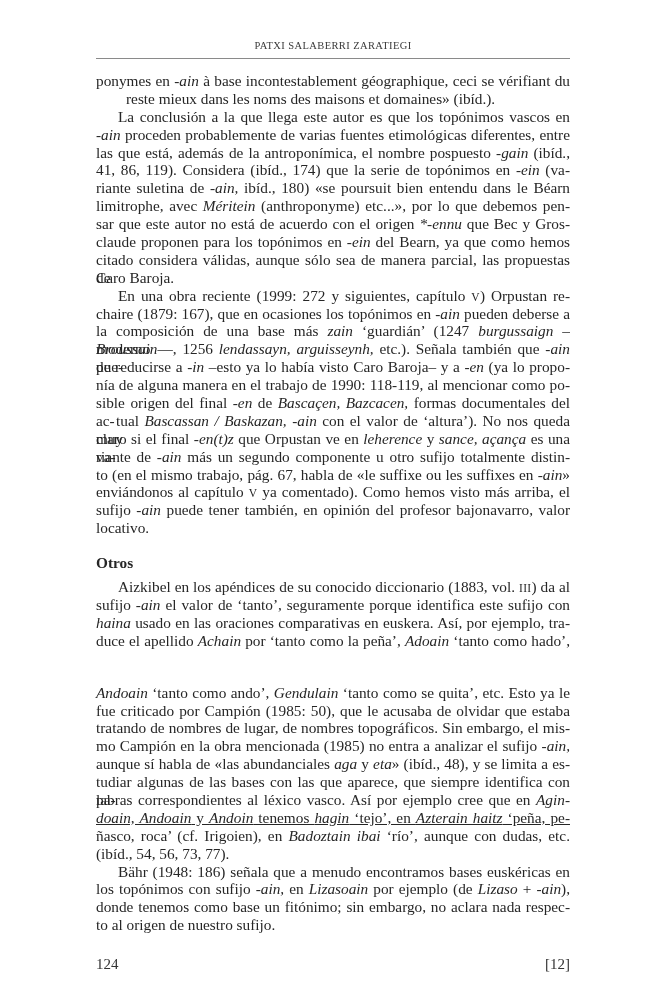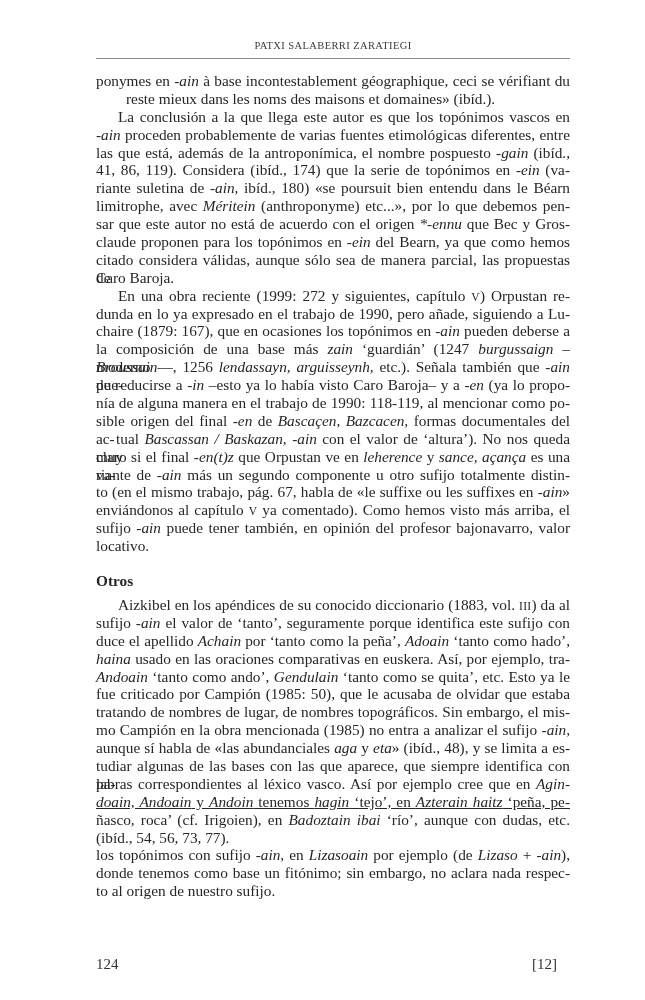--- a/index.html
+++ b/index.html
@@ -31,21 +31,21 @@
     font-weight: bold; margin-top: 17px; margin-bottom: 6px; height: 17.9px;
     font-size: 15.3px;
   }
   .sc { font-size: 11.5px; letter-spacing: 0.3px; }
   i { font-style: italic; }
   .footer {
     position: absolute; top: 956px; left: 96px; width: 474px;
     font-size: 15px; color: #333;
   }
   .footer .left { position: absolute; left: 0; }
-  .footer .right { position: absolute; right: 13px; }
+  .footer .right { position: absolute; right: 0; }
 </style>
 </head>
 <body>
 
 <div class="running-head">PATXI SALABERRI ZARATIEGI</div>
 <div class="head-rule"></div>
 
 <div class="body-text" id="body-text">
     <div class="paragraph">
       <span class="line" style="white-space: normal;"><span style="white-space: normal;"><span>ponymes en </span><i>-ain</i><span> à base incontestablement géographique, ceci se vérifiant du</span></span></span>
@@ -58,53 +58,53 @@
       <span class="line" style="white-space: normal;"><span style="white-space: normal;"><span>41, 86, 119). Considera (ibíd., 174) que la serie de topónimos en </span><i>-ein</i><span> (va-</span></span></span>
       <span class="line" style="white-space: normal;"><span style="white-space: normal;"><span>riante suletina de </span><i>-ain,</i><span> ibíd., 180) «se poursuit bien entendu dans le Béarn</span></span></span>
       <span class="line" style="white-space: normal;"><span style="white-space: normal;"><span>limitrophe, avec </span><i>Méritein</i><span> (anthroponyme) etc...», por lo que debemos pen-</span></span></span>
       <span class="line" style="white-space: normal;"><span style="white-space: normal;"><span>sar que este autor no está de acuerdo con el origen </span><i>*-ennu</i><span> que Bec y Gros-</span></span></span>
       <span class="line" style="white-space: normal;"><span style="white-space: normal;"><span>claude proponen para los topónimos en </span><i>-ein</i><span> del Bearn, ya que como hemos</span></span></span>
       <span class="line" style="white-space: normal;"><span style="white-space: normal;"><span>citado considera válidas, aunque sólo sea de manera parcial, las propuestas de</span></span></span>
       <span class="line last" style="white-space: normal;"><span style="white-space: normal;"><span>Caro Baroja.</span></span></span>
     </div>
     <div class="paragraph">
       <span class="line indent" style="white-space: normal;"><span style="white-space: normal;"><span>En una obra reciente (1999: 272 y siguientes, capítulo </span><span class="sc">V</span><span>) Orpustan re-</span></span></span>
-      <span class="line" style="white-space: normal;"><span style="white-space: normal;"><span>dunda en lo ya expresado en el trabajo de 1990, pero añade, siguiendo a Lu-</span></span></span>
       <span class="line" style="white-space: normal;"><span style="white-space: normal;"><span>chaire (1879: 167), que en ocasiones los topónimos en </span><i>-ain</i><span> pueden deberse a</span></span></span>
       <span class="line" style="white-space: normal;"><span style="white-space: normal;"><span>la composición de una base más </span><i>zain</i><span> ‘guardián’ (1247 </span><i>burgussaign</i><span> –moderno</span></span></span>
       <span class="line" style="white-space: normal;"><span style="white-space: normal;"><i>Broussain</i><span>—, 1256 </span><i>lendassayn, arguisseynh,</i><span> etc.). Señala también que </span><i>-ain</i><span> pue-</span></span></span>
       <span class="line" style="white-space: normal;"><span style="white-space: normal;"><span>de reducirse a </span><i>-in</i><span> –esto ya lo había visto Caro Baroja– y a </span><i>-en</i><span> (ya lo propo-</span></span></span>
       <span class="line" style="white-space: normal;"><span style="white-space: normal;"><span>nía de alguna manera en el trabajo de 1990: 118-119, al mencionar como po-</span></span></span>
       <span class="line" style="white-space: normal;"><span style="white-space: normal;"><span>sible origen del final </span><i>-en</i><span> de </span><i>Bascaçen, Bazcacen,</i><span> formas documentales del ac-</span></span></span>
       <span class="line" style="white-space: normal;"><span style="white-space: normal; margin-left: 20px;"><span>tual </span><i>Bascassan / Baskazan, -ain</i><span> con el valor de ‘altura’). No nos queda muy</span></span></span>
       <span class="line" style="white-space: normal;"><span style="white-space: normal;"><span>claro si el final </span><i>-en(t)z</i><span> que Orpustan ve en </span><i>leherence</i><span> y </span><i>sance, açança</i><span> es una va-</span></span></span>
       <span class="line" style="white-space: normal;"><span style="white-space: normal;"><span>riante de </span><i>-ain</i><span> más un segundo componente u otro sufijo totalmente distin-</span></span></span>
       <span class="line" style="white-space: normal;"><span style="white-space: normal;"><span>to (en el mismo trabajo, pág. 67, habla de «le suffixe ou les suffixes en </span><i>-ain</i><span>»</span></span></span>
       <span class="line" style="white-space: normal;"><span style="white-space: normal;"><span>enviándonos al capítulo </span><span class="sc">V</span><span> ya comentado). Como hemos visto más arriba, el</span></span></span>
       <span class="line" style="white-space: normal;"><span style="white-space: normal;"><span>sufijo </span><i>-ain</i><span> puede tener también, en opinión del profesor bajonavarro, valor</span></span></span>
       <span class="line last" style="white-space: normal;"><span style="white-space: normal;"><span>locativo.</span></span></span>
     </div>
     <div class="heading">Otros</div>
     <div class="paragraph">
       <span class="line indent" style="white-space: normal;"><span style="white-space: normal;"><span>Aizkibel en los apéndices de su conocido diccionario (1883, vol. </span><span class="sc">III</span><span>) da al</span></span></span>
       <span class="line" style="white-space: normal;"><span style="white-space: normal;"><span>sufijo </span><i>-ain</i><span> el valor de ‘tanto’, seguramente porque identifica este sufijo con</span></span></span>
+      <span class="line" style="white-space: normal;"><span style="white-space: normal;"><i>haina</i><span> usado en las oraciones comparativas en euskera. Así, por ejemplo, tra-</span></span></span>
       <span class="line" style="white-space: normal;"><span style="white-space: normal;"><span>duce el apellido </span><i>Achain</i><span> por ‘tanto como la peña’, </span><i>Adoain</i><span> ‘tanto como hado’,</span></span></span>
-      <span class="line" style="white-space: normal;"><span style="white-space: normal;"><i>haina</i><span> usado en las oraciones comparativas en euskera. Así, por ejemplo, tra-</span></span></span>
-      <span class="line" style="white-space: normal;"><span style="white-space: normal;"><i>Andoain</i><span> ‘tanto como ando’, </span><i>Gendulain</i><span> ‘tanto como se quita’, etc. Esto ya le</span></span></span>
+      <span class="line" style="white-space: normal; margin-top: 34px;"><span style="white-space: normal;"><i>Andoain</i><span> ‘tanto como ando’, </span><i>Gendulain</i><span> ‘tanto como se quita’, etc. Esto ya le</span></span></span>
       <span class="line" style="white-space: normal;"><span style="white-space: normal;"><span>fue criticado por Campión (1985: 50), que le acusaba de olvidar que estaba</span></span></span>
       <span class="line" style="white-space: normal;"><span style="white-space: normal;"><span>tratando de nombres de lugar, de nombres topográficos. Sin embargo, el mis-</span></span></span>
       <span class="line" style="white-space: normal;"><span style="white-space: normal;"><span>mo Campión en la obra mencionada (1985) no entra a analizar el sufijo </span><i>-ain,</i></span></span>
       <span class="line" style="white-space: normal;"><span style="white-space: normal;"><span>aunque sí habla de «las abundanciales </span><i>aga</i><span> y </span><i>eta</i><span>» (ibíd., 48), y se limita a es-</span></span></span>
       <span class="line" style="white-space: normal;"><span style="white-space: normal;"><span>tudiar algunas de las bases con las que aparece, que siempre identifica con pa-</span></span></span>
       <span class="line" style="white-space: normal;"><span style="white-space: normal;"><span>labras correspondientes al léxico vasco. Así por ejemplo cree que en </span><i>Agin-</i></span></span>
       <span class="line" style="white-space: normal; text-decoration: underline;"><span style="white-space: normal;"><i>doain, Andoain</i><span> y </span><i>Andoin</i><span> tenemos </span><i>hagin</i><span> ‘tejo’, en </span><i>Azterain haitz</i><span> ‘peña, pe-</span></span></span>
       <span class="line" style="white-space: normal;"><span style="white-space: normal;"><span>ñasco, roca’ (cf. Irigoien), en </span><i>Badoztain ibai</i><span> ‘río’, aunque con dudas, etc.</span></span></span>
       <span class="line last" style="white-space: normal;"><span style="white-space: normal;"><span>(ibíd., 54, 56, 73, 77).</span></span></span>
     </div>
     <div class="paragraph">
+      <span class="line indent" style="white-space: normal;"><span style="white-space: normal;"><span>Bähr (1948: 186) señala que a menudo encontramos bases euskéricas en</span></span></span>
       <span class="line" style="white-space: normal;"><span style="white-space: normal;"><span>los topónimos con sufijo </span><i>-ain,</i><span> en </span><i>Lizasoain</i><span> por ejemplo (de </span><i>Lizaso</i><span> + </span><i>-ain</i><span>),</span></span></span>
       <span class="line" style="white-space: normal;"><span style="white-space: normal;"><span>donde tenemos como base un fitónimo; sin embargo, no aclara nada respec-</span></span></span>
       <span class="line last" style="white-space: normal;"><span style="white-space: normal;"><span>to al origen de nuestro sufijo.</span></span></span>
     </div>
   </div>
 
 <div class="footer">
   <span class="left">124</span>
   <span class="right">[12]</span>
 </div>

